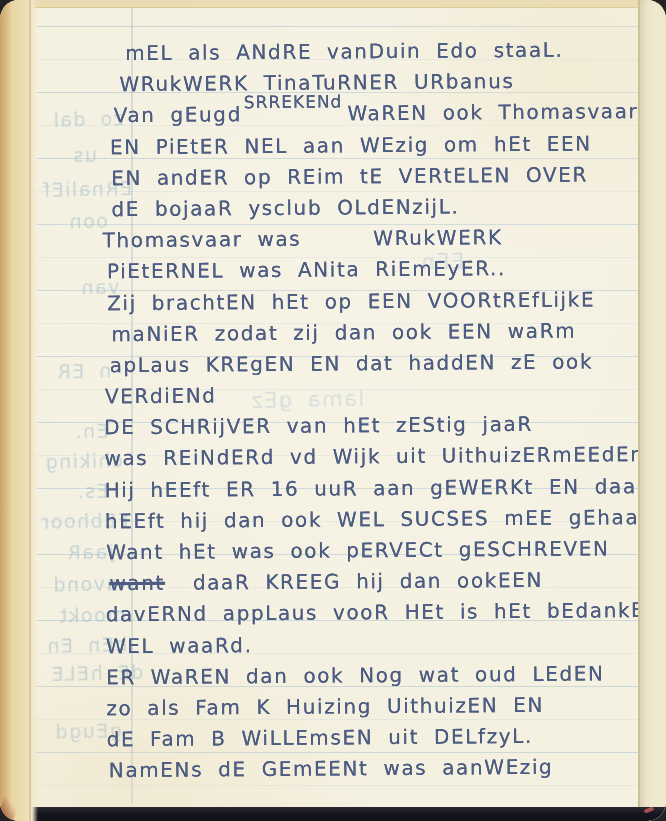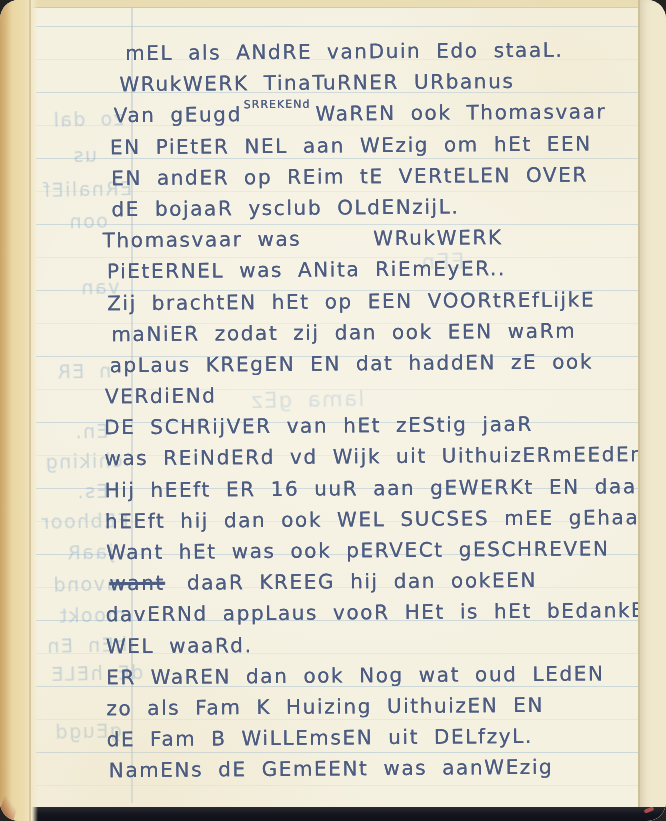--- a/index.html
+++ b/index.html
@@ -82,28 +82,28 @@
     transform:rotate(-.45deg);
     color:#4c5c82;
   }
   .hw-line{
     height:31.2px;line-height:31.2px;
     font-size:20px;letter-spacing:1.6px;word-spacing:7px;
     white-space:nowrap;
     text-shadow:0 0 .5px #4c5c82;
   }
   .sup{
-    font-size:11px;letter-spacing:1px;word-spacing:2px;
+    font-size:17px;letter-spacing:1px;word-spacing:2px;
     position:relative;top:-13px;margin:0 5px 0 2px;
   }
   .struck{
     text-decoration:line-through;
     text-decoration-thickness:3px;
     text-decoration-color:rgba(76,92,130,.9);
-    margin-right:22px;
+    margin-right:28px;
   }
   .gap{display:inline-block;width:72px;}
 </style>
 </head>
 <body>
 
 <div id="scan">
 
   <div class="rules"></div>
   <div class="margin-line"></div>

